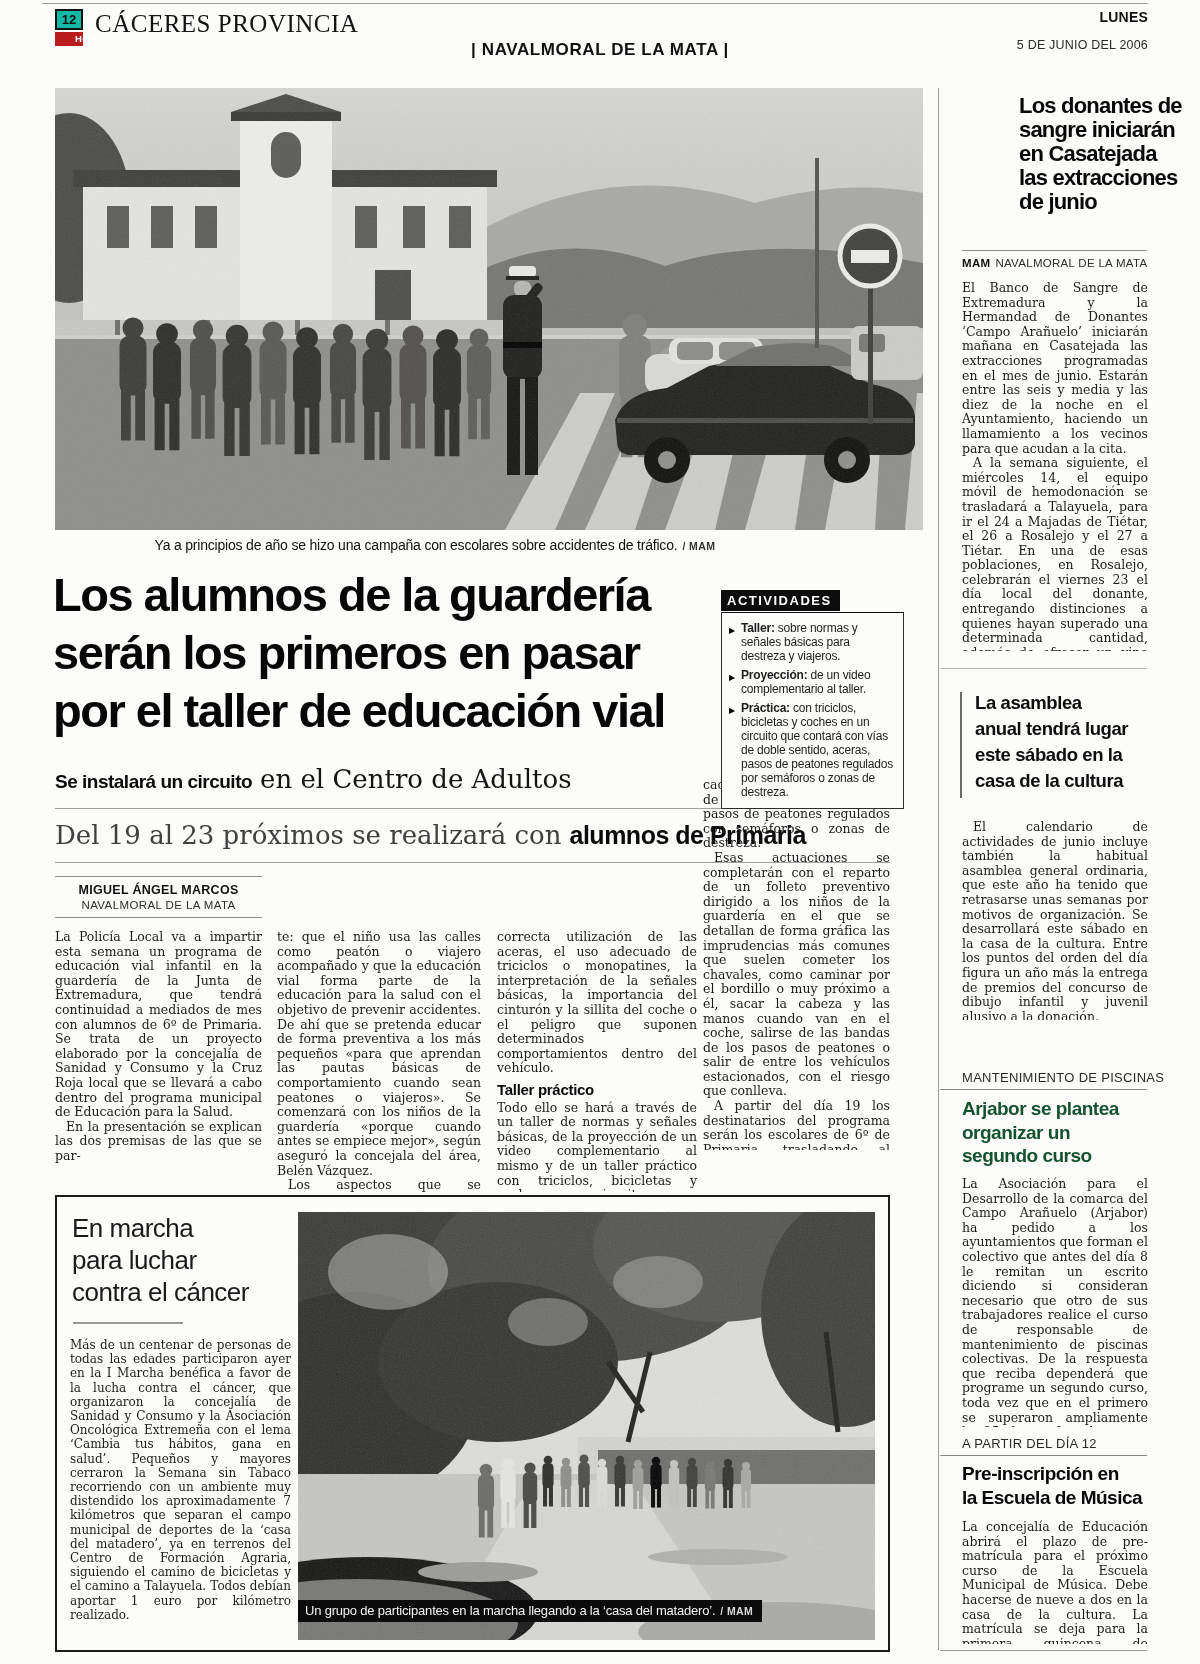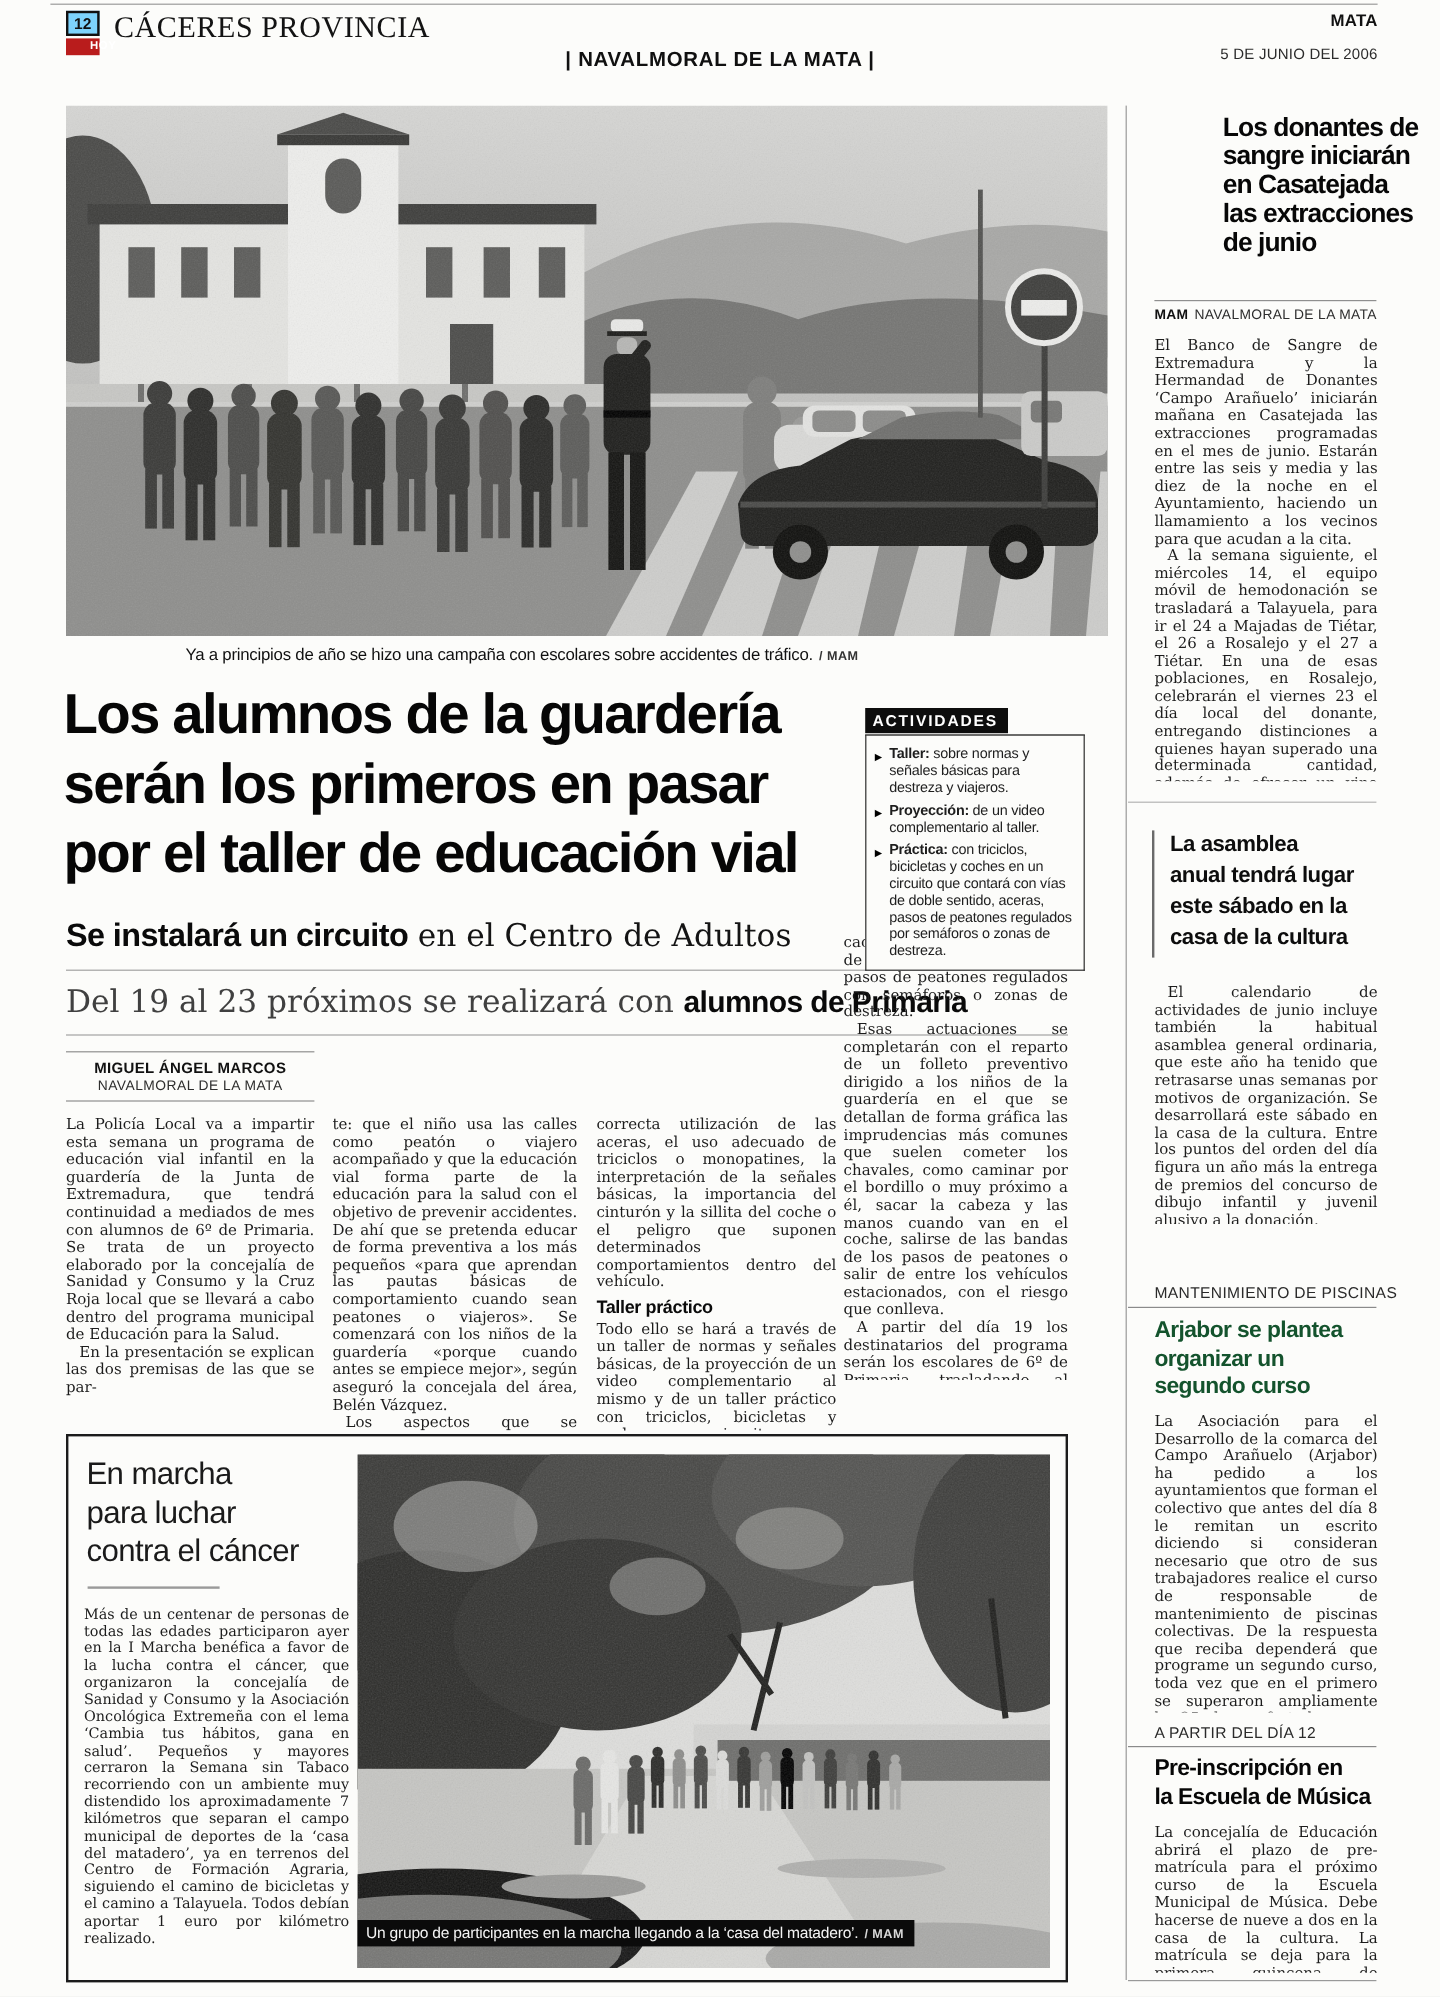--- a/index.html
+++ b/index.html
@@ -6,21 +6,21 @@
   .page{
     position:relative;width:1200px;height:1664px;margin:0 auto;
     background:#fcfcfa;overflow:hidden;
     font-family:"Liberation Sans",sans-serif;color:#1a1a1a;
   }
   .abs{position:absolute;}
   .topline{left:42px;top:3px;width:1106px;height:1px;background:#9b9b9b;}
 
   
   .pagenum{left:55px;top:9px;width:28px;}
-  .pagenum .num{border:2px solid #111;background:#7dd3fc;color:#111;font-weight:bold;
+  .pagenum .num{border:2px solid #111;background:#14b8a6;color:#111;font-weight:bold;
     font-size:13px;text-align:center;line-height:17px;height:17px;}
   .pagenum .hoy{background:#b91c1c;color:#fff;font-weight:bold;font-size:9.5px;
     text-align:center;line-height:14px;height:14px;margin-top:2px;letter-spacing:.5px;padding-left:20px;}
   .section-title{left:95px;top:10px;font-family:"Liberation Serif",serif;
     font-size:25px;letter-spacing:.5px;color:#131313;}
   .dateblock{right:52px;top:9px;text-align:right;}
   .dateblock .day{font-weight:bold;font-size:14px;letter-spacing:.2px;color:#111;}
   .dateblock .date{font-size:12.5px;color:#2b2b2b;letter-spacing:.2px;margin-top:13px;}
   .location-tag{left:0;top:40px;width:1200px;text-align:center;
     font-weight:bold;font-size:17px;letter-spacing:.6px;color:#101010;}
@@ -32,21 +32,21 @@
   .caption1{left:55px;top:537px;width:760px;font-size:14px;color:#111;letter-spacing:-.2px;text-align:center;}
   .credit{font-size:10.5px;font-weight:bold;color:#333;margin-left:5px;letter-spacing:.4px;}
   .caption2-bar{left:298px;top:1600px;background:#0b0b0b;color:#f4f4f4;
     font-size:13px;padding:3px 9px 4px 7px;letter-spacing:-.2px;}
   .caption2-bar .credit{color:#d8d8d8;}
 
   
   .headline{left:53px;top:566px;width:845px;white-space:pre-line;
     font-weight:bold;font-size:47px;line-height:58px;letter-spacing:-1.5px;color:#060606;}
   .deck1{left:55px;top:764px;width:835px;}
-  .deck1 .b{font-weight:bold;font-size:27px;letter-spacing:-.5px;color:#0a0a0a;margin-right:8px;}
+  .deck1 .b{font-weight:bold;font-size:19px;letter-spacing:-.5px;color:#0a0a0a;margin-right:8px;}
   .deck1 .r{font-family:"DejaVu Serif",serif;font-size:26px;color:#141414;}
   .rule-a{left:55px;top:808px;width:835px;height:1px;background:#a2a2a2;}
   .deck2{left:55px;top:820px;width:835px;}
   .deck2 .r{font-family:"DejaVu Serif",serif;font-size:26px;color:#404040;margin-right:8px;}
   .deck2 .b{font-weight:bold;font-size:25px;letter-spacing:-.5px;color:#0a0a0a;}
   .rule-b{left:55px;top:862px;width:835px;height:1px;background:#a2a2a2;}
 
   .byline-box{left:55px;top:876px;width:207px;text-align:center;}
   .byline-box .rl{height:1px;background:#8f8f8f;}
   .byline-box .a{font-weight:bold;font-size:12.5px;letter-spacing:.3px;margin-top:6px;color:#111;}
@@ -115,21 +115,21 @@
 
 <div class="page">
   <div class="abs topline"></div>
 
   <div class="abs pagenum">
     <div class="num">12</div>
     <div class="hoy">HOY</div>
   </div>
   <div class="abs section-title">CÁCERES PROVINCIA</div>
   <div class="abs dateblock">
-    <div class="day">MATA</div>
+    <div class="day">LUNES</div>
     <div class="date">5 DE JUNIO DEL 2006</div>
   </div>
   <div class="abs location-tag">| NAVALMORAL DE LA MATA |</div>
 
   <div class="abs photo1">
     <svg viewBox="0 0 868 442" preserveAspectRatio="none">
       <defs>
         <linearGradient id="sky1" x1="0" y1="0" x2="0" y2="1">
           <stop offset="0" stop-color="#d6d6d4"></stop>
             <stop offset="1" stop-color="#b0b0ae"></stop>

